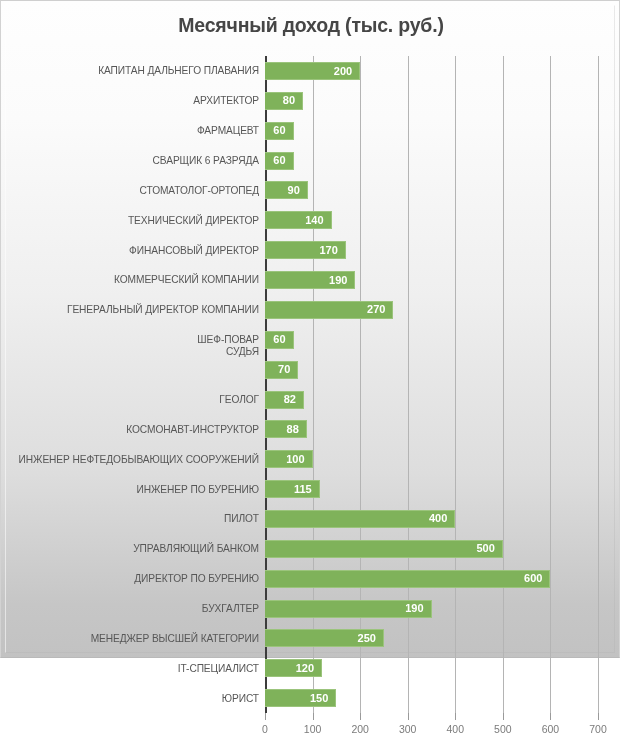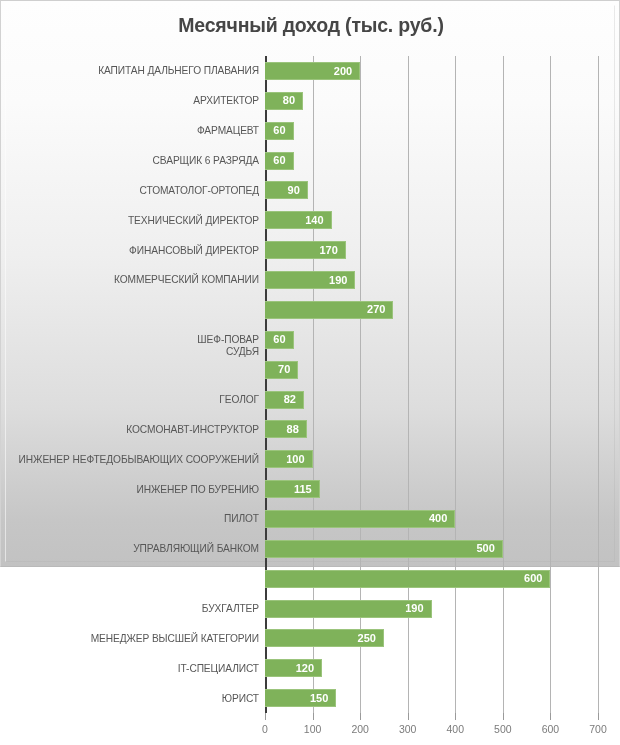--- a/index.html
+++ b/index.html
@@ -9,21 +9,21 @@
   body {
     width: 620px;
     height: 745px;
     font-family: "Liberation Sans", sans-serif;
     overflow: hidden;
   }
 
   #chart-canvas {
     position: relative;
     width: 620px;
-    height: 567px;
+    height: 658px;
     box-sizing: border-box;
     background: linear-gradient(to bottom, #fefefe 0%, #fbfbfb 18%, #efefef 45%, #dddddd 72%, #c6c6c6 92%, #c2c2c2 100%);
     border: 1px solid #d2d2d2;
     border-top-color: #cfcfcf;
     border-bottom-color: #b9b9b9;
   }
 
   #chart-inner-frame {
     position: absolute;
     left: 4px;
@@ -289,28 +289,30 @@
 
   <div id="category-labels">
       <div class="cat-label" style="top: 0px; margin-left: 41px;">КАПИТАН ДАЛЬНЕГО ПЛАВАНИЯ</div>
       <div class="cat-label" style="top: 29.8636px;">АРХИТЕКТОР</div>
       <div class="cat-label" style="top: 59.7273px;">ФАРМАЦЕВТ</div>
       <div class="cat-label" style="top: 89.5909px;">СВАРЩИК 6 РАЗРЯДА</div>
       <div class="cat-label" style="top: 119.455px;">СТОМАТОЛОГ-ОРТОПЕД</div>
       <div class="cat-label" style="top: 149.318px;">ТЕХНИЧЕСКИЙ ДИРЕКТОР</div>
       <div class="cat-label" style="top: 179.182px;">ФИНАНСОВЫЙ ДИРЕКТОР</div>
       <div class="cat-label" style="top: 209.045px;">КОММЕРЧЕСКИЙ КОМПАНИИ</div>
+      <div class="cat-label" style="top: 238.909px;">ГЕНЕРАЛЬНЫЙ ДИРЕКТОР КОМПАНИИ</div>
       <div class="cat-label" style="top: 268.773px;">ШЕФ-ПОВАР</div>
       <div class="cat-label" style="top: 281px;">СУДЬЯ</div>
       <div class="cat-label" style="top: 328.5px;">ГЕОЛОГ</div>
       <div class="cat-label" style="top: 358.364px;">КОСМОНАВТ-ИНСТРУКТОР</div>
       <div class="cat-label" style="top: 388.227px;">ИНЖЕНЕР НЕФТЕДОБЫВАЮЩИХ СООРУЖЕНИЙ</div>
       <div class="cat-label" style="top: 418.091px;">ИНЖЕНЕР ПО БУРЕНИЮ</div>
       <div class="cat-label" style="top: 447.955px;">ПИЛОТ</div>
       <div class="cat-label" style="top: 477.818px;">УПРАВЛЯЮЩИЙ БАНКОМ</div>
+      <div class="cat-label" style="top: 507.682px;">ДИРЕКТОР ПО БУРЕНИЮ</div>
       <div class="cat-label" style="top: 537.545px;">БУХГАЛТЕР</div>
       <div class="cat-label" style="top: 567.409px;">МЕНЕДЖЕР ВЫСШЕЙ КАТЕГОРИИ</div>
       <div class="cat-label" style="top: 597.273px;">IT-СПЕЦИАЛИСТ</div>
       <div class="cat-label" style="top: 627.136px;">ЮРИСТ</div>
     </div>
 
   <div id="x-axis">
       <div class="tick-mark" style="left: 0px;"></div>
       <div class="tick-label" style="left: 0px;">0</div>
       <div class="tick-mark" style="left: 47.5714px;"></div>

